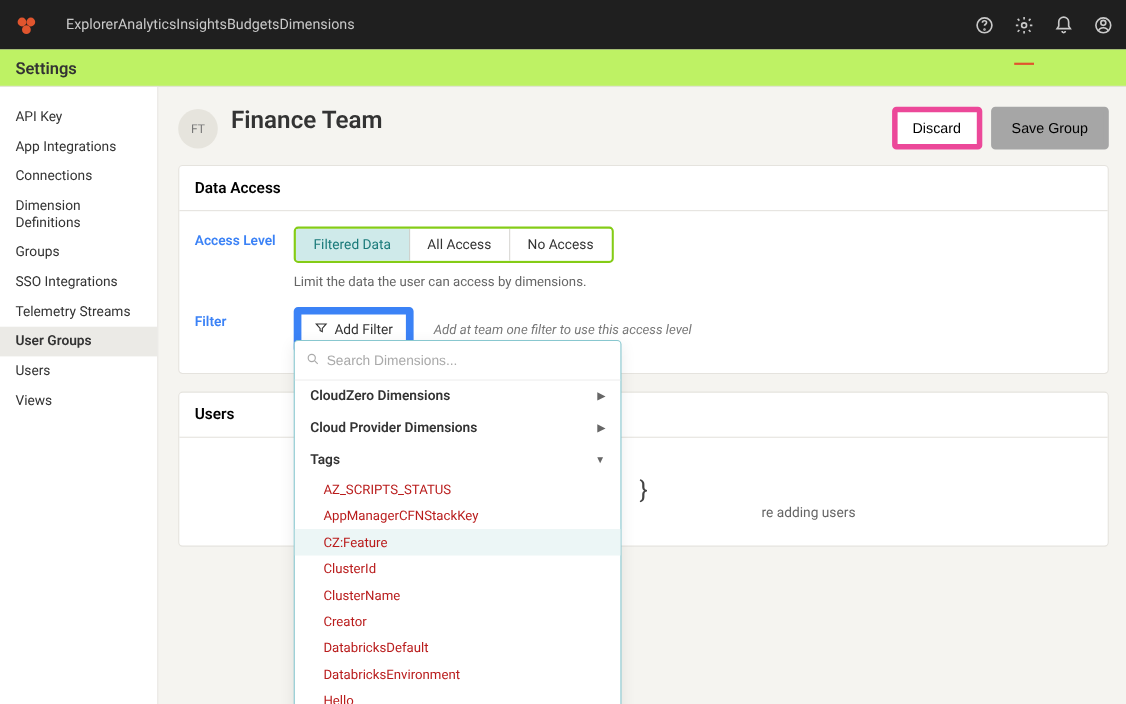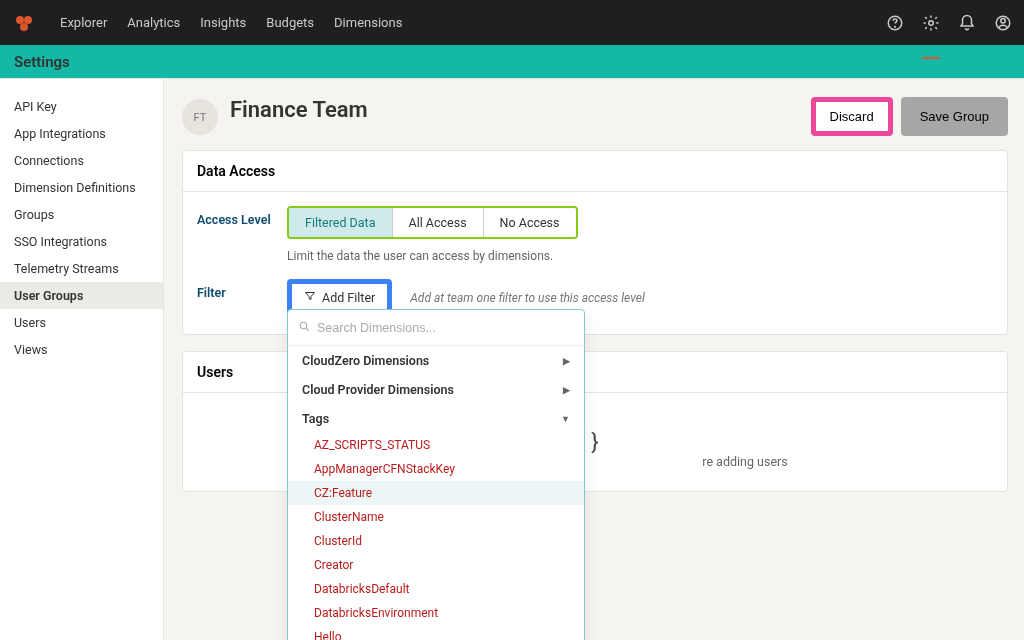--- a/index.html
+++ b/index.html
@@ -1,54 +1,54 @@
 <!DOCTYPE html>
 <html><head>
 <meta charset="utf-8">
 <style>
   * { box-sizing: border-box; margin: 0; padding: 0; }
   body { font-family: -apple-system, BlinkMacSystemFont, "Segoe UI", Roboto, Helvetica, Arial, sans-serif; background: #f5f4f0; color: #333; width: 1024px; height: 640px; overflow: hidden; }
   
   .topbar { background: #1f1f1f; height: 45px; display: flex; align-items: center; padding: 0 12px; }
   .logo { width: 24px; height: 24px; margin-right: 24px; }
-  .nav { display: flex; gap: 20px; }
+  .nav { display: flex; }
   .nav-item { color: #c9c9c9; font-size: 13px; cursor: pointer; }
   .topbar-right { margin-left: auto; display: flex; gap: 18px; align-items: center; }
   .topbar-icon { width: 18px; height: 18px; color: #c9c9c9; cursor: pointer; display: flex; align-items: center; justify-content: center;}
   .gear-underline{ position:absolute; width:18px; height:2px; background:#e0552e; top:43px;}
   
-  .titlebar { background: #14b8a6; height: 34px; display: flex; align-items: center; padding: 0 14px; border-bottom: 1px solid #e5e3de;}
+  .titlebar { background: #bef264; height: 34px; display: flex; align-items: center; padding: 0 14px; border-bottom: 1px solid #e5e3de;}
   .titlebar h1 { font-size: 15px; font-weight: 600; color: #333;}
   
   .layout { display: flex; height: calc(640px - 45px - 34px);}
-  .sidebar { width: 164px; background: #fff; border-right: 1px solid #e5e3de; padding-top: 14px;}
+  .sidebar { width: 144px; background: #fff; border-right: 1px solid #e5e3de; padding-top: 14px;}
   .sidebar-item { font-size: 12.5px; color: #333; padding: 6px 14px; cursor: pointer;}
   .sidebar-item.active { background: #ebeae6; font-weight: 600;}
   .main { flex: 1; padding: 18px 16px 0 18px; overflow: hidden;}
   
   .group-header { display: flex; align-items: flex-start; margin-bottom: 14px; }
   .avatar { width: 36px; height: 36px; border-radius: 50%; background: #e6e4dd; display:flex; align-items:center; justify-content:center; font-size:11px; color:#777; margin-right:12px; margin-top:2px;}
   .group-title { font-size: 22px; font-weight: 600; color: #333; }
   .group-sub { font-size: 12.5px; color: #777; margin-top: 2px; border-bottom:1px solid #d8d6cf; padding-bottom:4px; display:inline-block; width:340px;}
   .header-buttons { margin-left: auto; display:flex; gap:8px;}
   .btn { font-size: 13px; padding: 7px 14px; border-radius: 4px; border:5px solid #ec4899; background:#fff; cursor:pointer;}
   .btn-primary { background:#a6a6a6; color:#000000; border-color:#a6a6a6;}
   
   .card { background:#fff; border:1px solid #e5e3de; border-radius:4px; margin-bottom:16px;}
   .card-header { padding: 12px 14px; border-bottom:1px solid #e5e3de; font-size:14px; font-weight:600; color:#000000;}
   .card-body { padding: 14px;}
   .row { display:flex; align-items:flex-start; margin-bottom: 16px;}
-  .row-label { width: 90px; font-size:12.5px; font-weight:600; color:#0c4a6e; padding-top:6px;}
+  .row-label { width: 90px; font-size:12.5px; font-weight:600; color:#3b82f6; padding-top:6px;}
   .row-content { flex:1;}
   .segmented { display:inline-flex; border:2px solid #84cc16; border-radius:4px; overflow:hidden;}
   .seg { padding:7px 16px; font-size:12.5px; cursor:pointer; background:#fff; border-right:1px solid #cfcec9;}
   .seg:last-child { border-right:none;}
   .seg.active { background:#cfeaea; color:#1a7a7a;}
   .hint { font-size:12px; color:#666; margin-top:10px;}
-  .add-filter-btn { display:inline-flex; align-items:center; gap:6px; border:5px solid #3b82f6; padding:6px 12px; border-radius:4px; font-size:12.5px; cursor:pointer; background:#fff;text-align:center;}
+  .add-filter-btn { display:inline-flex; align-items:center; gap:6px; border:7px solid #3b82f6; padding:6px 12px; border-radius:4px; font-size:12.5px; cursor:pointer; background:#fff;text-align:center;}
   .filter-hint { font-size:12px; color:#777; font-style:italic; margin-left:14px;}
   
   .dropdown { position: absolute; width: 298px; background:#fff; border:1px solid #88c7cf; border-radius:4px; box-shadow:0 4px 14px rgba(0,0,0,0.08); z-index:50; margin-top:0px;}
   .dd-search { display:flex; align-items:center; padding:8px 10px; border-bottom:1px solid #eee;}
   .dd-search input { border:none; outline:none; font-size:12.5px; flex:1; color:#333;}
   .dd-search input::placeholder{color:#aaa;}
   .dd-section { padding:7px 14px; font-size:12.5px; font-weight:600; color:#333; cursor:pointer; display:flex; align-items:center; justify-content:space-between;}
   .dd-section .chev{font-size:9px; color:#666;}
   .dd-item { padding:5px 14px 5px 26px; font-size:12px; color:#b91c1c; cursor:pointer;}
   .dd-item.hover { background:#ecf6f6;}
@@ -183,22 +183,22 @@
                 <span>Cloud Provider Dimensions</span>
                 <span class="chev">▶</span>
               </div>
               <div class="dd-section">
                 <span>Tags</span>
                 <span class="chev">▼</span>
               </div>
               <div class="dd-item">AZ_SCRIPTS_STATUS</div>
               <div class="dd-item">AppManagerCFNStackKey</div>
               <div class="dd-item hover">CZ:Feature</div>
+              <div class="dd-item">ClusterId</div>
               <div class="dd-item">ClusterName</div>
-              <div class="dd-item">ClusterId</div>
               <div class="dd-item">Creator</div>
               <div class="dd-item">DatabricksDefault</div>
               <div class="dd-item">DatabricksEnvironment</div>
               <div class="dd-item" style="padding-bottom:10px">Hello</div>
             </div>
           </div>
         </div>
       </div>
     </div>
 

